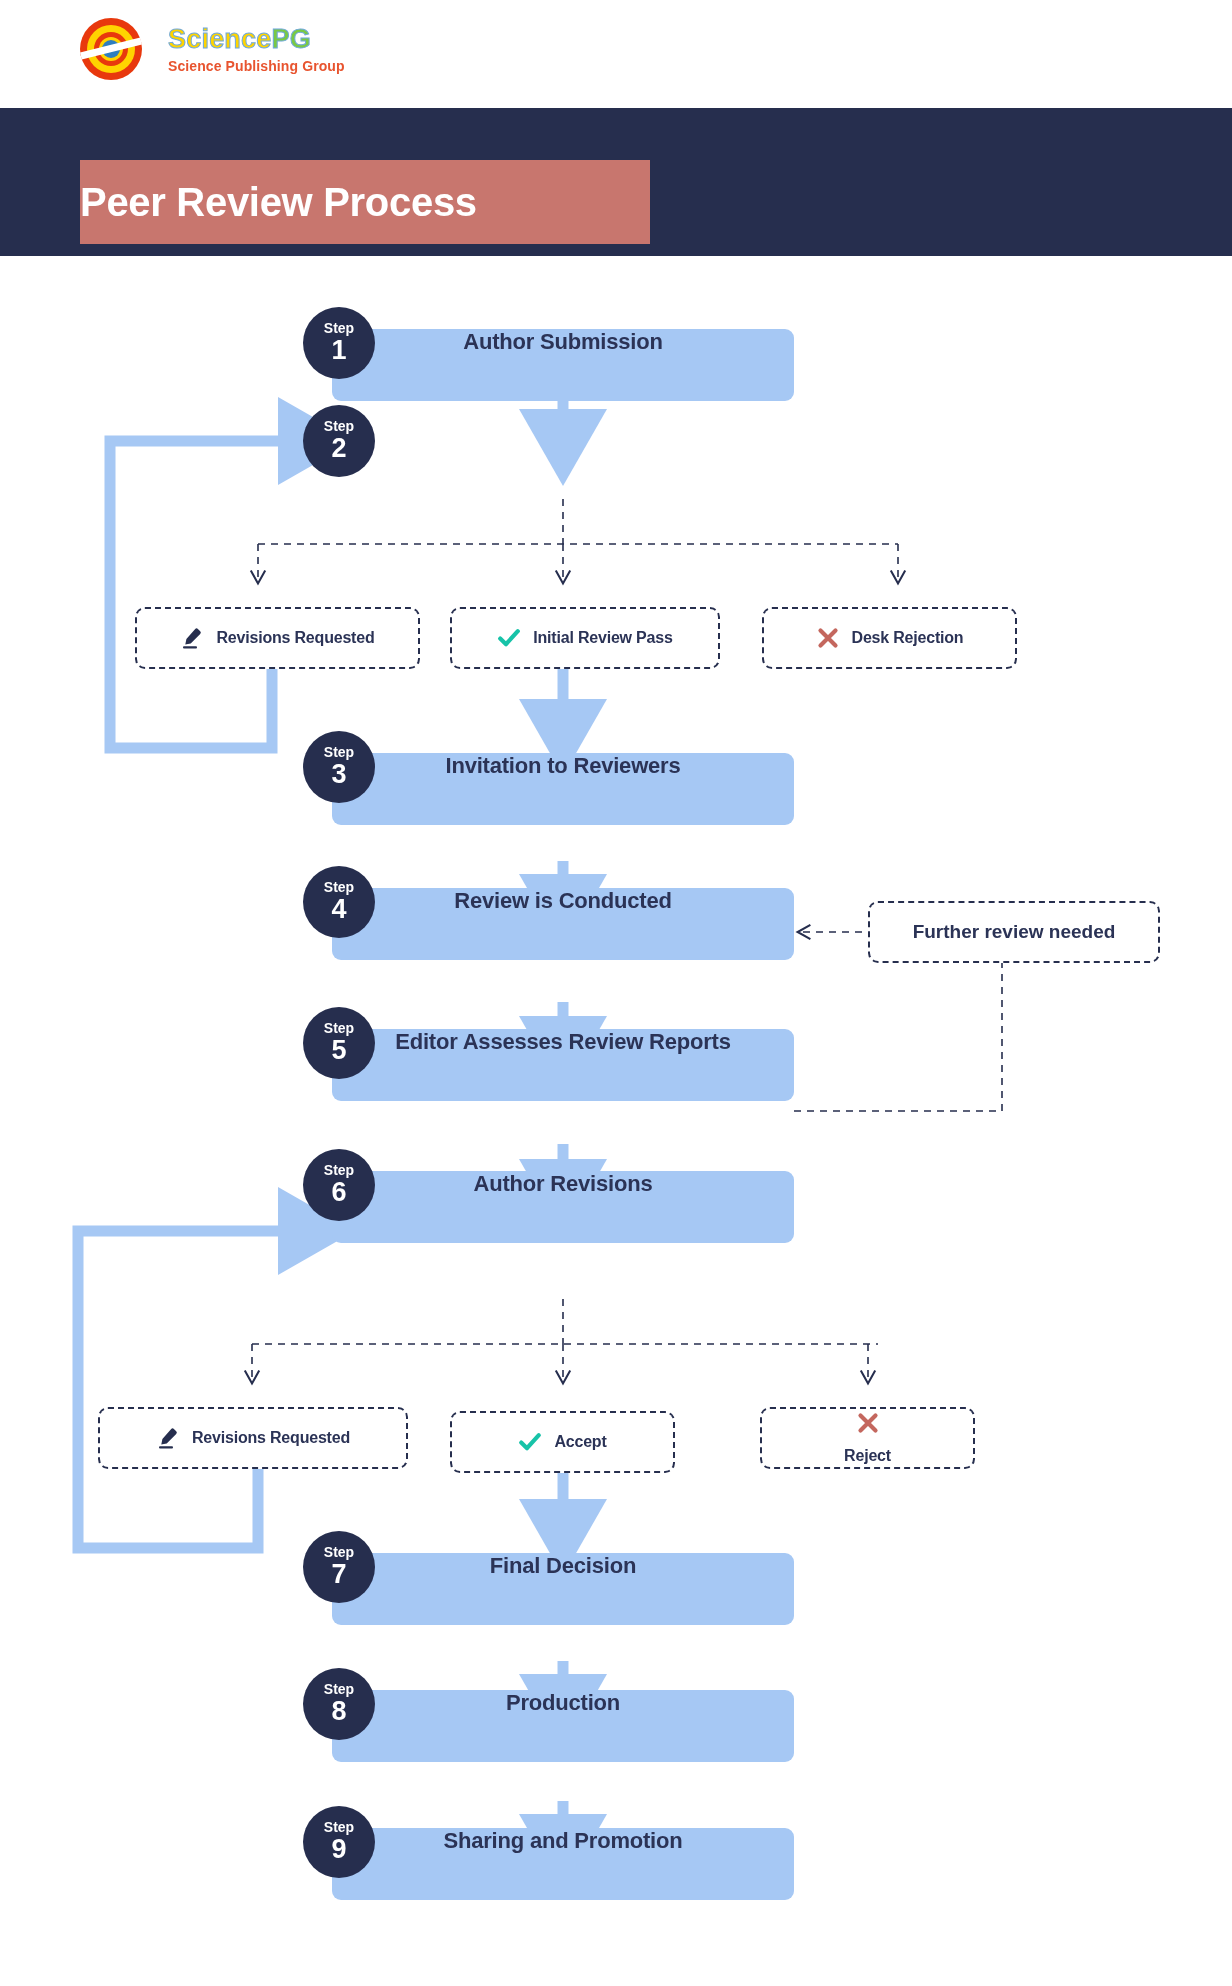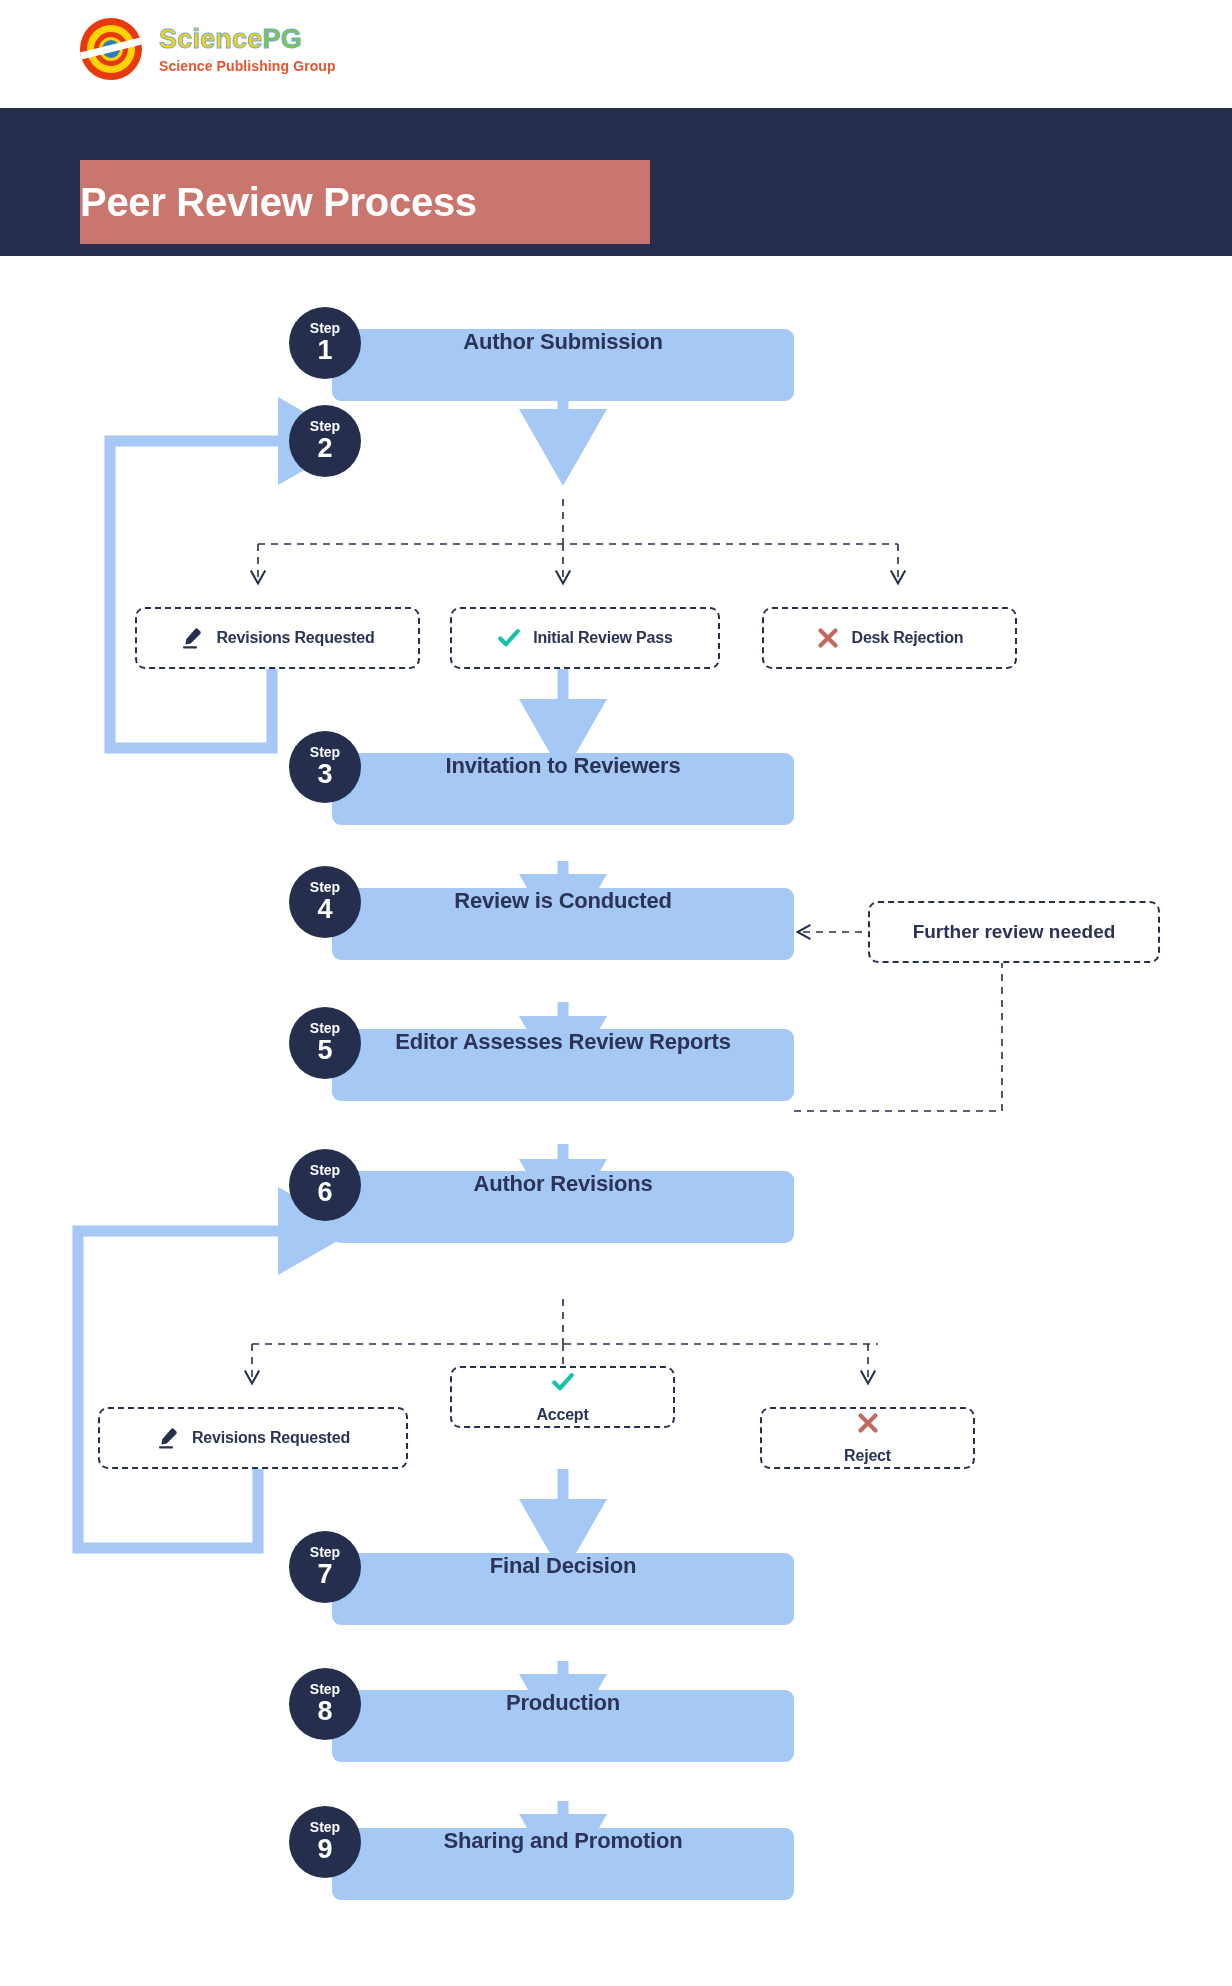--- a/index.html
+++ b/index.html
@@ -6,21 +6,21 @@
   html, body {
     width: 1232px; height: 1986px;
     background: #ffffff;
     font-family: "Liberation Sans", sans-serif;
     overflow: hidden;
   }
   #page { position: relative; width: 1232px; height: 1986px; background:#fff; }
 
   
   .logobar { position:absolute; left:0; top:0; width:1232px; height:108px; background:#fff; }
-  .logo-wrap { position:absolute; left:80px; top:18px; display:flex; align-items:center; gap:17px; }
+  .logo-wrap { position:absolute; left:80px; top:18px; display:flex; align-items:center; gap:26px; }
   .logo-mark { width:62px; height:62px; position:relative; }
   .logo-mark .r1 { position:absolute; inset:0; border-radius:50%; background:#E8380D; }
   .logo-mark .r2 { position:absolute; inset:7px; border-radius:50%; background:#FFD400; }
   .logo-mark .r3 { position:absolute; inset:14px; border-radius:50%; background:#E8380D; }
   .logo-mark .r4 { position:absolute; inset:19px; border-radius:50%; background:#FFD400; }
   .logo-mark .r5 { position:absolute; inset:22px; border-radius:50%; background:#2E7EBF; }
   .logo-mark .slash { position:absolute; left:0; top:27px; width:62px; height:7px; background:#fff; transform:rotate(-14deg); }
   .logo-text { display:flex; flex-direction:column; line-height:1; }
   .logo-title { font-size:27px; font-weight:bold; letter-spacing:.2px; }
   .logo-title .c-sci { color:#FFD400; -webkit-text-stroke:1px #6fa8dc; }
@@ -43,21 +43,21 @@
 
   
   .steprow { position:absolute; height:72px; }
   .stepbox {
     position:absolute; left:332px; top:0; width:462px; height:72px;
     background:#A6C8F4; border-radius:9px;
     display:flex; justify-content:center;
   }
   .stepbox .lbl { color:#2B3356; font-size:22px; font-weight:bold; letter-spacing:-0.2px; }
   .badge {
-    position:absolute; left:289px; top:-22px; width:72px; height:72px;
+    position:absolute; left:303px; top:-22px; width:72px; height:72px;
     background:#262E4E; border-radius:50%;
     display:flex; flex-direction:column; align-items:center; justify-content:center;
     color:#ffffff; z-index:4;
   }
   .badge .k { font-size:14px; font-weight:bold; line-height:1.05; }
   .badge .n { font-size:27px; font-weight:bold; line-height:1.05; }
 
   
   .dbox {
     position:absolute; height:62px;
@@ -237,21 +237,21 @@
     </div>
 
     <div class="dbox" style="left:98px; top:1151px; width:310px;">
       <svg class="ico" viewBox="0 0 24 24">
         <path d="M15.2 2.9a1.9 1.9 0 0 1 2.7 0l2.3 2.3a1.9 1.9 0 0 1 0 2.7l-9.5 9.5-5.4 1.1 1.1-5.4 8.8-10.2z" fill="#262E4E"></path>
         <rect x="3" y="20.2" width="14" height="2.4" rx="1" fill="#262E4E"></rect>
       </svg>
       <span class="dlbl">Revisions Requested</span>
     </div>
 
-    <div class="dbox" style="left:450px; top:1110px; width:225px;flex-direction:column;">
+    <div class="dbox" style="left:450px; top:1155px; width:225px;">
       <svg class="ico" viewBox="0 0 24 24">
         <path d="M3.2 12.6 L9 18.2 L20.8 5.2" fill="none" stroke="#17C3A8" stroke-width="4.2" stroke-linecap="round" stroke-linejoin="round"></path>
       </svg>
       <span class="dlbl">Accept</span>
     </div>
 
     <div class="dbox" style="left:760px; top:1151px; width:215px;flex-direction:column;">
       <svg class="ico" viewBox="0 0 24 24">
         <path d="M4.5 4.5 L19.5 19.5 M19.5 4.5 L4.5 19.5" fill="none" stroke="#C4675E" stroke-width="4.2" stroke-linecap="round"></path>
       </svg>

